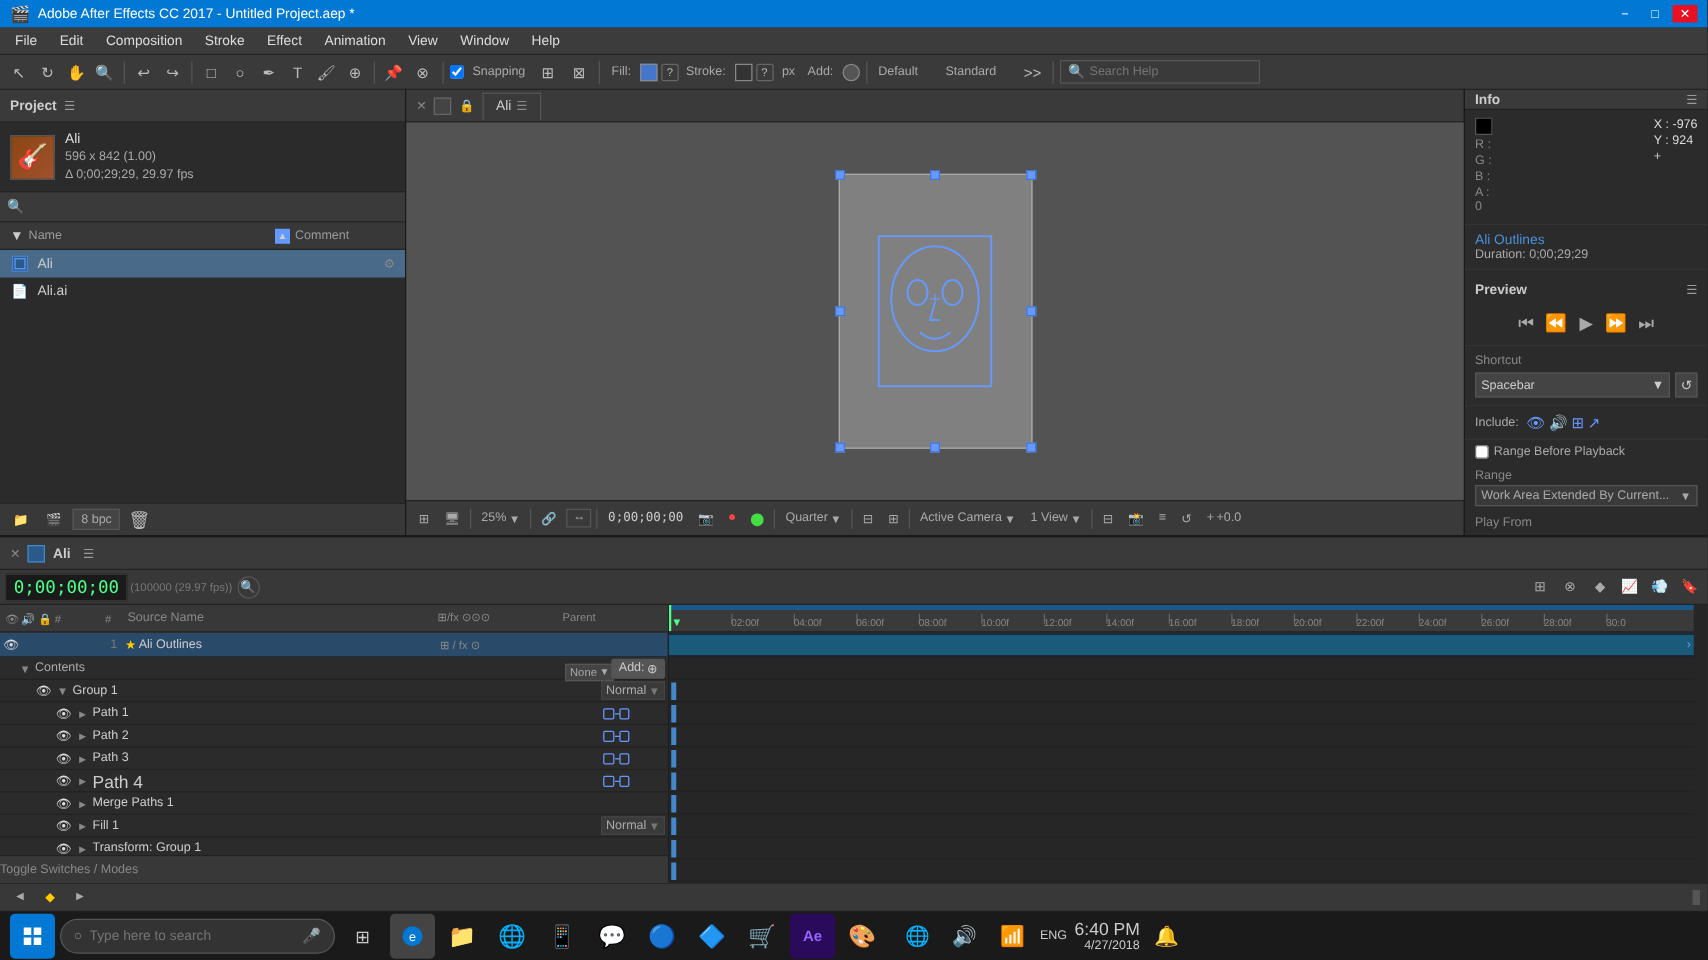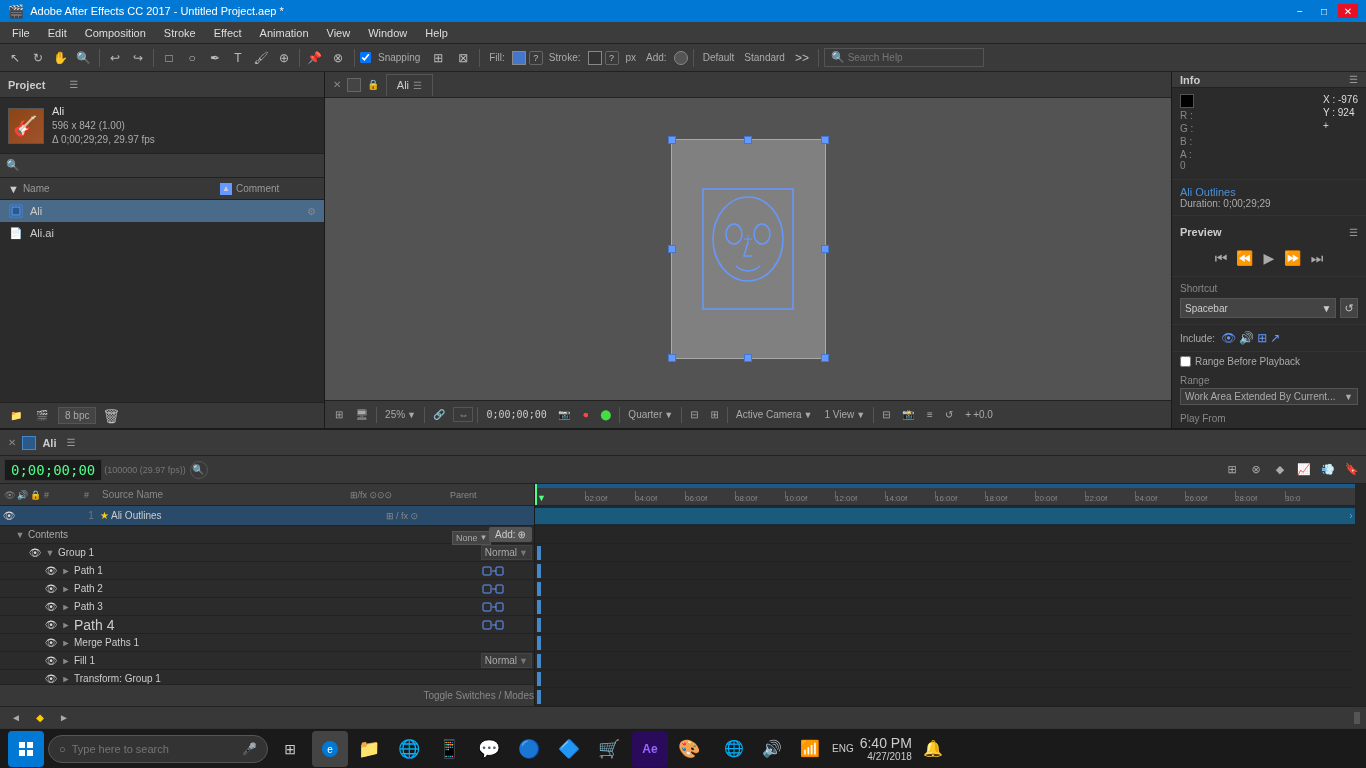--- a/index.html
+++ b/index.html
@@ -72,21 +72,21 @@
       border-right: 1px solid #1a1a1a;
       display: flex;
       flex-direction: column;
     }
     #project-header {
       height: 26px;
       background: #3a3a3a;
       display: flex;
       align-items: center;
       padding: 0 8px;
-      gap: 24px;
+      gap: 6px;
       border-bottom: 1px solid #222;
     }
     .panel-title { font-size: 11px; color: #ccc; font-weight: bold; }
     .panel-menu-btn { cursor: pointer; color: #999; font-size: 10px; }
 
     #project-item {
       display: flex;
       align-items: center;
       padding: 6px 8px;
       gap: 8px;
@@ -550,21 +550,21 @@
     <span class="toolbar-text">Stroke:</span>
     <div style="width:14px;height:14px;background:#333;border:1px solid #888;"></div>
     <span class="toolbar-btn" style="font-size:9px;width:14px;height:14px;border:1px solid #666;">?</span>
     <span class="toolbar-text">px</span>
   </div>
   <div style="display:flex;align-items:center;gap:3px;">
     <span class="toolbar-text">Add:</span>
     <div style="width:14px;height:14px;background:#555;border-radius:50%;border:1px solid #888;"></div>
   </div>
   <div class="toolbar-sep"></div>
-  <div style="display:flex;align-items:center;gap:2px;">
+  <div style="display:flex;align-items:center;gap:14px;">
     <span class="toolbar-text">Default</span>
     <span class="toolbar-text">Standard</span>
     <div class="toolbar-btn">&gt;&gt;</div>
   </div>
   <div class="toolbar-sep"></div>
   <div style="display:flex;align-items:center;gap:3px;background:#3a3a3a;border:1px solid #555;padding:2px 6px;width:160px;">
     <span style="color:#888;font-size:11px;">🔍</span>
     <input type="text" style="background: transparent; border: none; outline: none; color: rgb(204, 204, 204); font-size: 10px; flex: 1 1 0%; width: 120px;" placeholder="Search Help">
   </div>
 </div>
@@ -870,21 +870,21 @@
           <div class="layer-eye visible">👁</div>
           <div style="width:14px;"></div>
           <div style="width:14px;"></div>
           <div style="width:14px;"></div>
         </div>
         <div class="layer-num">1</div>
         <div style="display:flex;align-items:center;gap:2px;flex:1;">
           <span class="layer-star">★</span>
           <span style="font-size:10px;color:#ccc;">Ali Outlines</span>
         </div>
-        <div style="display:flex;align-items:center;gap:2px;width:100px;justify-content:center;">
+        <div style="display:flex;align-items:center;gap:2px;width:100px;">
           <span style="font-size:9px;color:#888;">⊞ / fx ⊙</span>
         </div>
         <div style="display:flex;gap:2px;width:80px;margin-top:44px;">
           <div style="background:#444;border:1px solid #555;font-size:9px;color:#aaa;padding:1px 3px;cursor:pointer;display:flex;align-items:center;gap:2px;">
             <span>None</span>
             <span style="font-size:8px;">▼</span>
           </div>
         </div>
       </div>
 
@@ -1004,21 +1004,21 @@
         <div style="display:flex;align-items:center;gap:2px;flex:1;margin-left:2px;">
           <div class="fold-icon">►</div>
           <span style="font-size:10px;color:#ccc;">Group 2</span>
         </div>
         <div class="blend-mode">
           <span>Normal</span>
           <span class="blend-dropdown">▼</span>
         </div>
       </div>
 
-      <div style="height:22px;background:#383838;border-top:1px solid #222;display:flex;align-items:center;justify-content:flex-end;font-size:10px;color:#888;position:sticky;bottom:0;">
+      <div style="height:22px;background:#383838;border-top:1px solid #222;display:flex;align-items:center;justify-content:flex-start;font-size:10px;color:#888;position:sticky;bottom:0;">
         <span>Toggle Switches / Modes</span>
       </div>
     </div>
 
     <div id="timeline-tracks">
 
       <div id="time-ruler" style="position:relative;height:22px;width:820px;">
         <div class="playhead" style="left:0;"></div>
         <div style="position:absolute;top:0;left:0;right:0;bottom:0;display:flex;align-items:flex-end;">
           <span style="position:absolute;left:2px;bottom:2px;font-size:9px;color:#4dff88;">▼</span>

